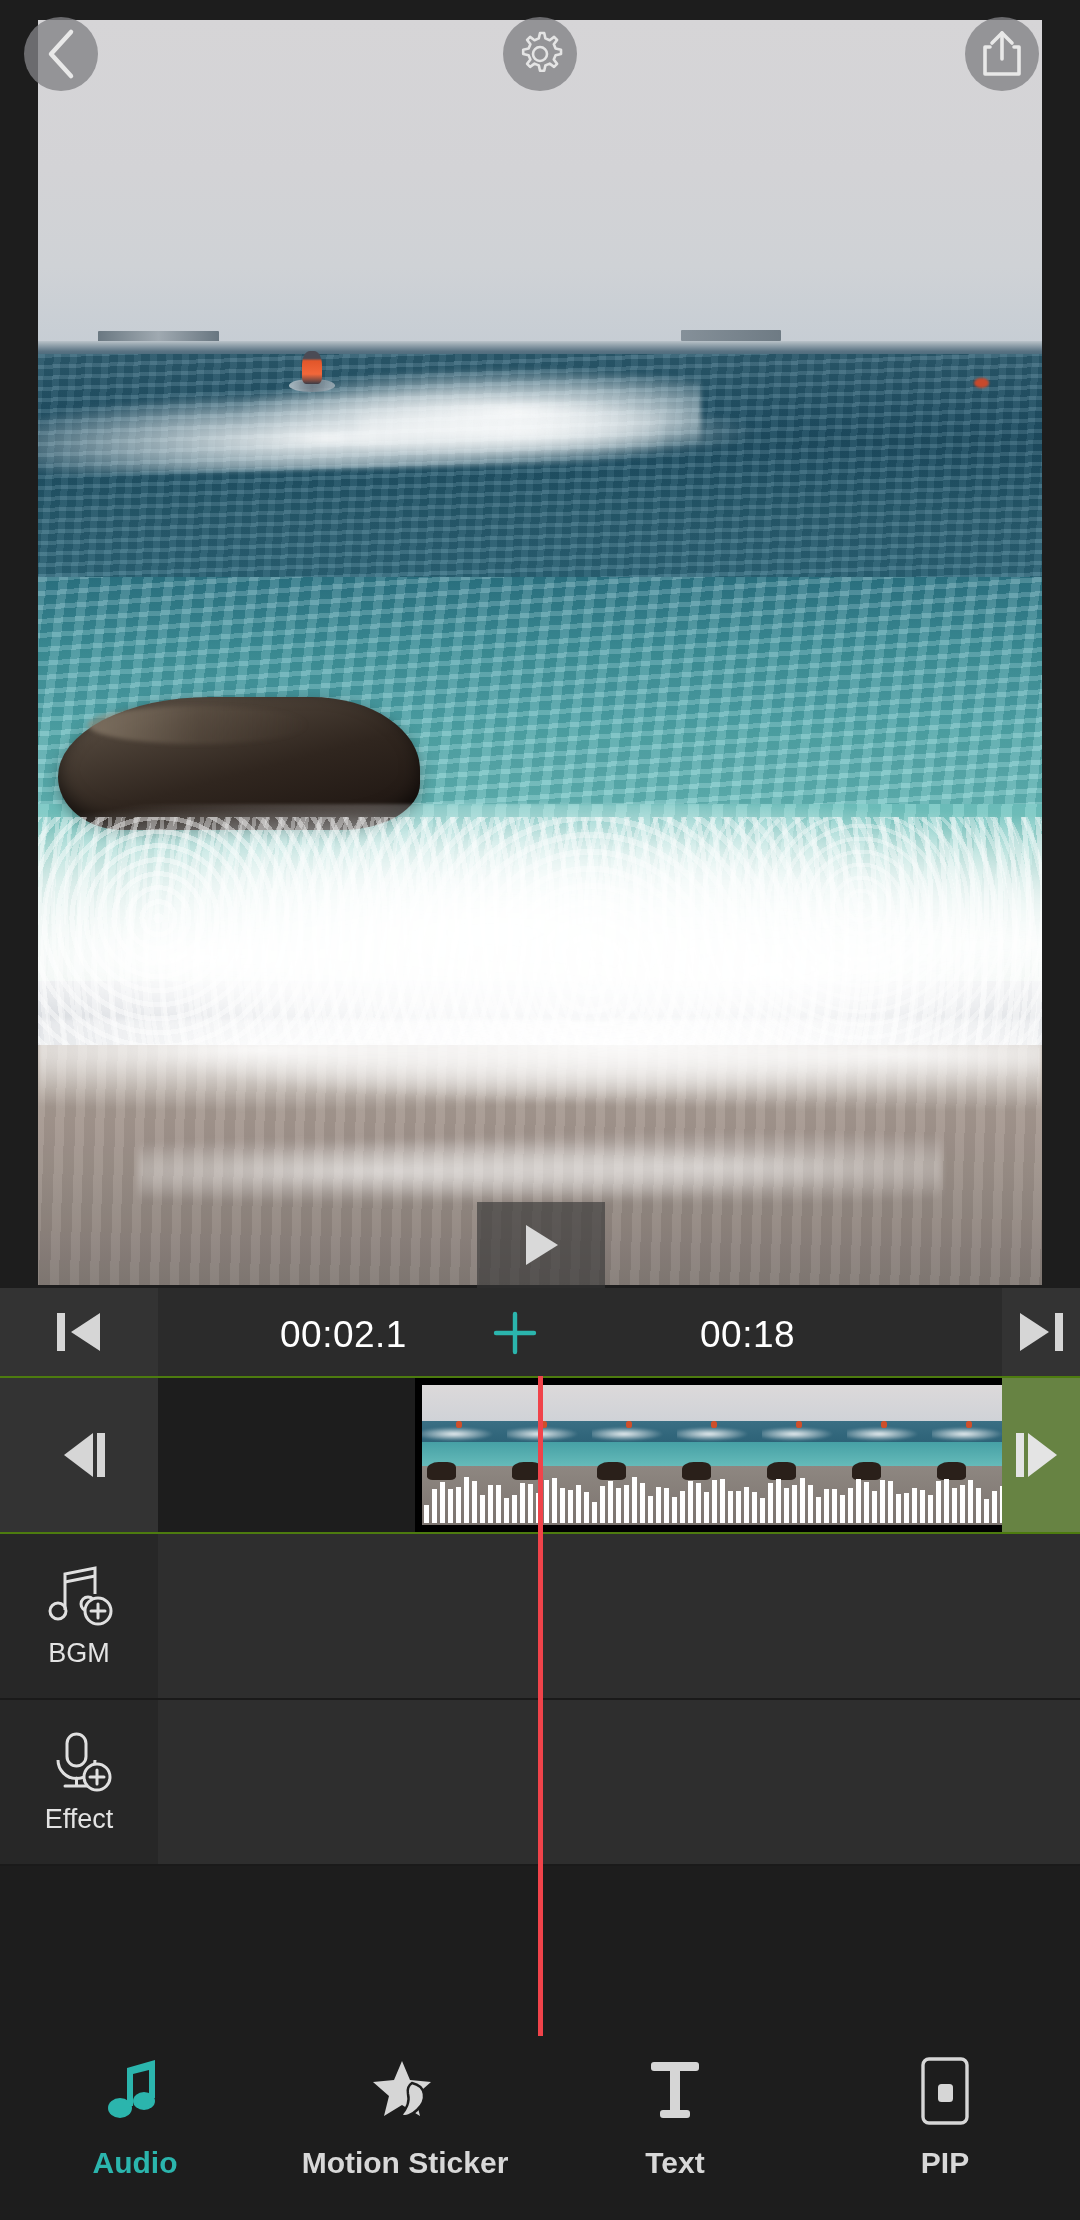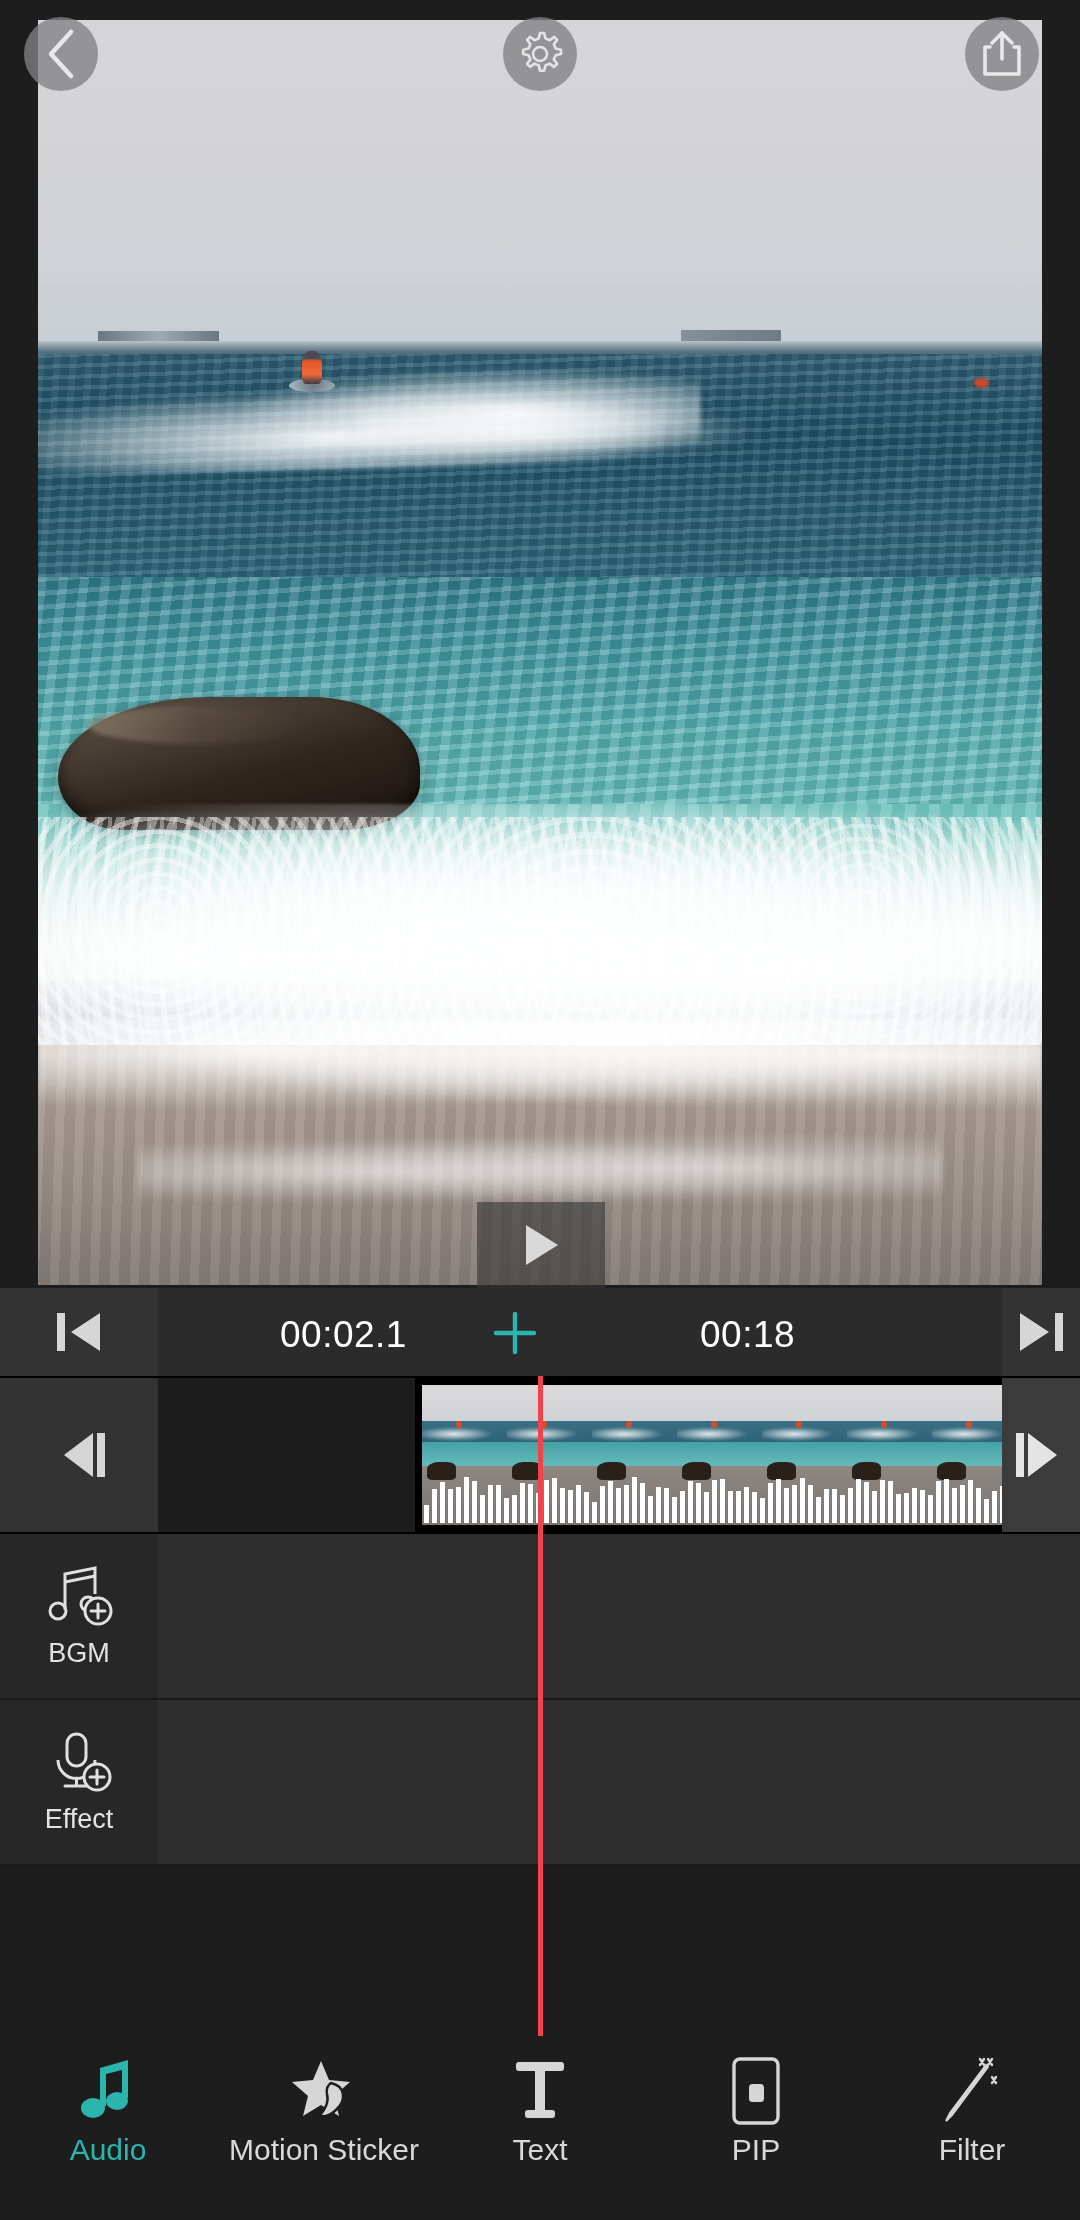--- a/index.html
+++ b/index.html
@@ -166,21 +166,21 @@
   #btn-play{
     position:absolute; left:477px; top:1202px;
     width:128px; height:86px;
     background:rgba(55,55,55,.62);
     display:flex; align-items:center; justify-content:center;
   }
 
   
   #timeline{
     position:absolute; left:0; top:1288px; width:1080px; height:246px;
-    background:#000000;
+    background:#4d7c0f;
   }
   #tl-header{
     position:absolute; left:158px; top:0; width:844px; height:88px;
     background:#2b2b2b;
     display:flex; align-items:center; justify-content:center; gap:0;
   }
   #time-current{
     position:absolute; left:280px; top:26px;
     color:#fff; font-size:37px; letter-spacing:.5px;
   }
@@ -274,21 +274,21 @@
 
   
   #bottom-nav{
     position:absolute; left:0; top:2034px; width:1080px; height:186px;
     background:#1d1d1d;
     display:flex; align-items:flex-start; justify-content:space-around;
     padding-top:18px;
   }
   .nav-item{
     width:190px; display:flex; flex-direction:column;
-    align-items:center; gap:3px;
+    align-items:center; gap:16px;font-weight:bold;
   }
   .nav-item .nav-lbl{ font-size:30px; color:#d8d8d8; white-space:nowrap; }
   .nav-item.active .nav-lbl{ color:#2bb5ad; }
   .nav-icon{ height:78px; display:flex; align-items:center; justify-content:center; }
 </style>
 </head>
 <body>
 
 <div id="app">
 
@@ -604,25 +604,15 @@
     <div class="nav-item">
       <span class="nav-icon">
         <svg width="52" height="70" viewBox="0 0 52 70">
           <rect x="4" y="3" width="44" height="64" rx="6" fill="none" stroke="#d6d6d6" stroke-width="3.4"></rect>
           <rect x="19" y="28" width="15" height="18" rx="3.5" fill="#d6d6d6"></rect>
         </svg>
       </span>
       <span class="nav-lbl">PIP</span>
     </div>
 
-    <div class="nav-item">
-      <span class="nav-icon">
-        <svg width="64" height="68" viewBox="0 0 64 68">
-          <path d="M48 10 L12 58 L6 64 L10 56 L46 8 Z" fill="#d6d6d6" stroke="#d6d6d6" stroke-width="2"></path>
-          <path d="M40 2 L44 8 M48 2 L52 8 M44 2 L40 8 M52 2 L48 8" stroke="#d6d6d6" stroke-width="2.4" stroke-linecap="round"></path>
-          <path d="M52 20 L56 26 M56 20 L52 26" stroke="#d6d6d6" stroke-width="2.4" stroke-linecap="round"></path>
-        </svg>
-      </span>
-      <span class="nav-lbl">Filter</span>
-    </div>
   </div>
 
 </div>
 
 </body></html>

